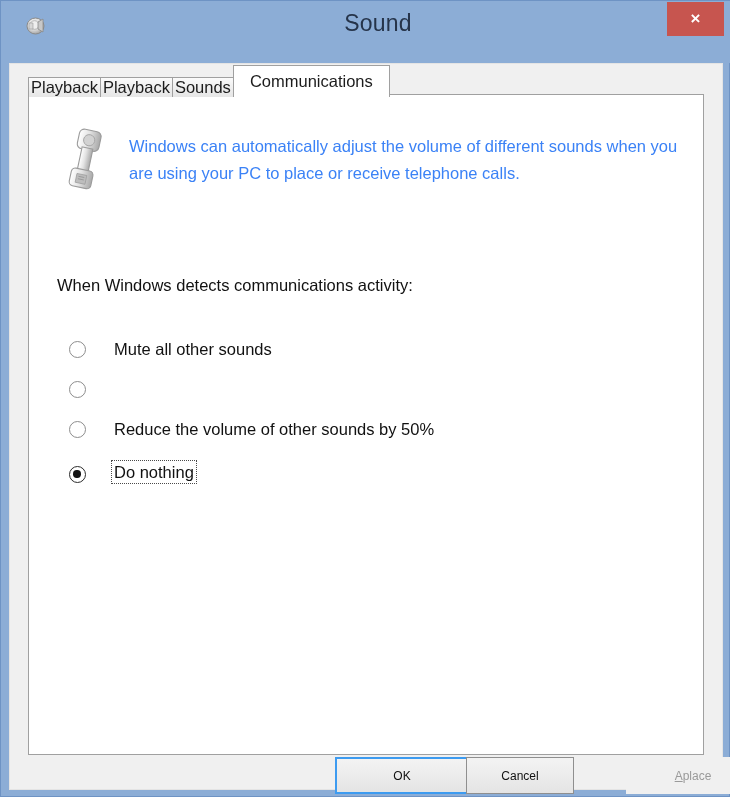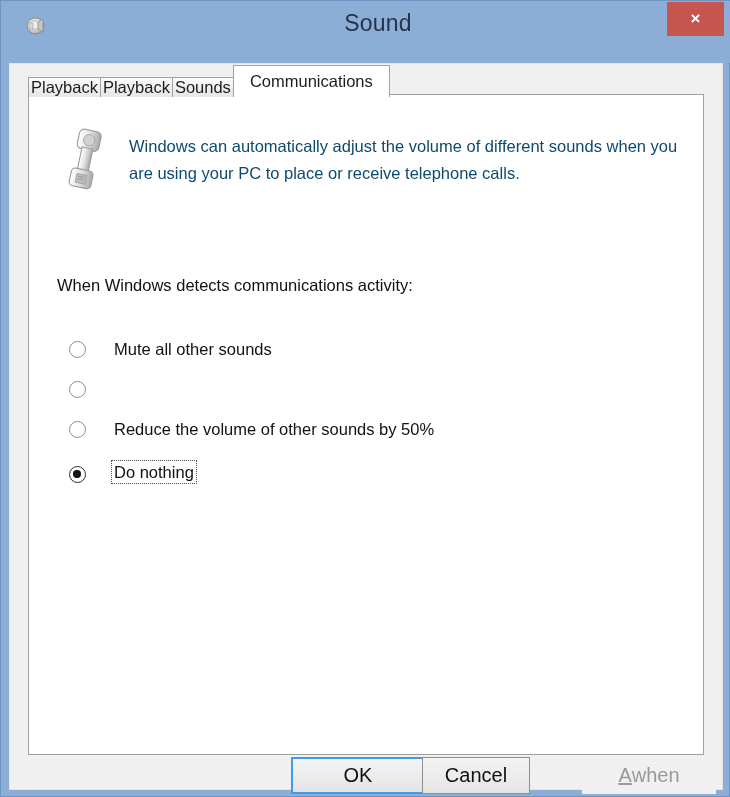--- a/index.html
+++ b/index.html
@@ -134,21 +134,21 @@
     position: absolute;
     left: 32px; top: 32px;
     width: 50px; height: 66px;
   }
   .header-text {
     position: absolute;
     left: 100px; top: 38px;
     width: 560px;
     font-size: 16.5px;
     line-height: 27px;
-    color: #0c4a6e;
+    color: #3b82f6;
     font-family: "Liberation Sans", sans-serif;
   }
 
   
   .group-label {
     position: absolute;
     left: 28px; top: 181px;
     font-size: 16.5px;
     color: #111111;
     font-family: "Liberation Sans", sans-serif;
@@ -210,29 +210,30 @@
     position: absolute;
     left: 0;
     top: 693px;
     width: 714px;
     height: 34px;
   }
   .btn {
     position: absolute;
     box-sizing: border-box;
     height: 37px;
-    font-size: 20px;
+    font-size: 12px;
     color: #111111;
     background: linear-gradient(to bottom, #f3f3f3 0%, #ececec 50%, #e4e4e4 100%);
     border: 1px solid #a3a3a3;
     display: flex;
     align-items: center;
     justify-content: center;
     cursor: pointer;
     font-family: "Liberation Sans", sans-serif;
+    margin-left: 44px;
   }
   .btn.ok {
     left: 281px;
     top: 0;
     width: 134px;
     border: 2px solid #3d9bf0;
   }
   .btn.cancel {
     left: 412px;
     top: 0;
@@ -332,18 +333,18 @@
         </div>
       </div>
 
     </div>
 
     <div class="footer">
       <div class="btn ok">OK</div>
       <div class="btn cancel">Cancel</div>
       <div class="btn apply">
           <span class="accel">A</span>
-          <span>when</span>
+          <span>place</span>
         </div>
     </div>
 
   </div>
 </div>
 
 </body></html>

